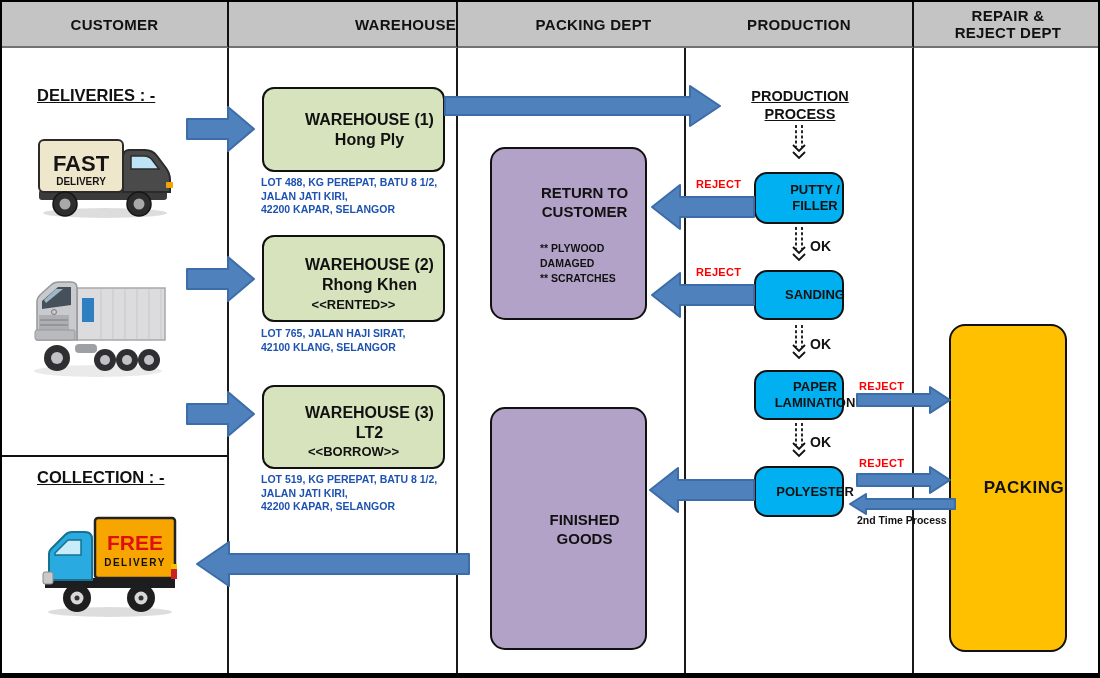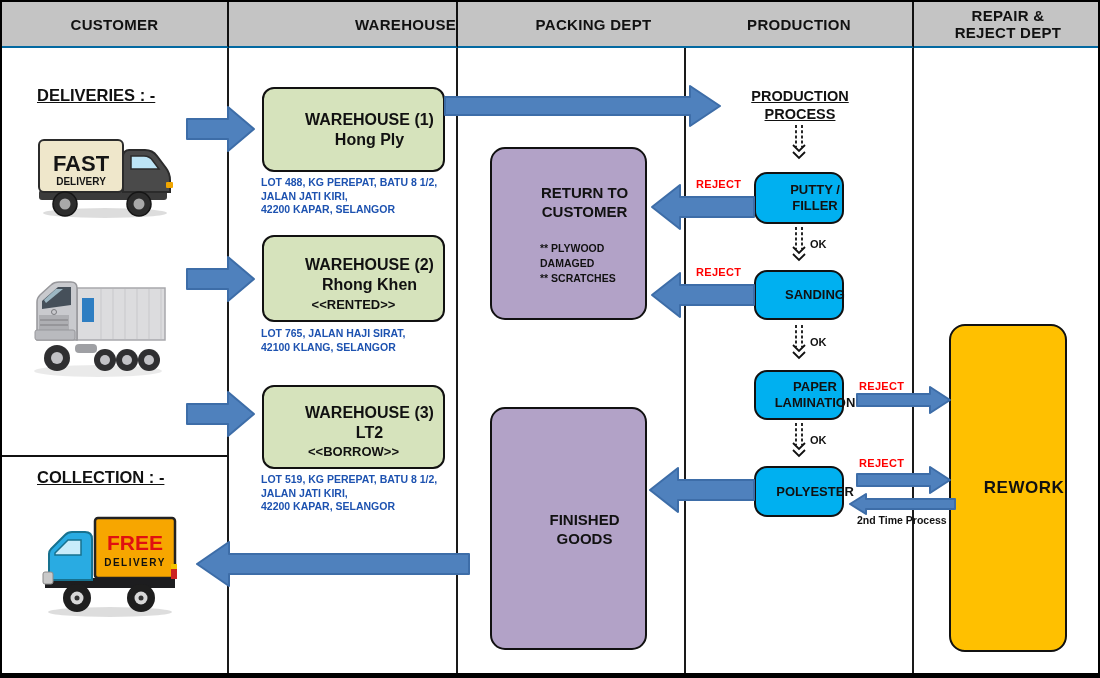--- a/index.html
+++ b/index.html
@@ -6,21 +6,21 @@
   #stage{
     position:relative; width:1100px; height:678px; box-sizing:border-box;
     border:2px solid #000; background:#fff; overflow:hidden;
     font-family:"Liberation Sans","DejaVu Sans",sans-serif; color:#111;
   }
   
   .hdr{
     position:absolute; top:0; height:46px; background:#C4C4C4;
     display:flex; align-items:center; justify-content:center; text-align:center;
     font-weight:bold; font-size:15px; line-height:17px; letter-spacing:.3px;
-    border-right:2px solid #111; border-bottom:2px solid #0369a1; box-sizing:border-box;
+    border-right:2px solid #111; border-bottom:2px solid #737373; box-sizing:border-box;
   }
   .vline{position:absolute; top:46px; height:632px; width:2px; background:#1a1a1a;}
   .hline{position:absolute; background:#111;}
   
   .box{
     position:absolute; border:2.5px solid #111; border-radius:12px;
     display:flex; flex-direction:column; align-items:center; justify-content:center;
     text-align:center; font-weight:bold; box-sizing:border-box;padding-left:32px;
   }
   .wh{background:#D6E3BC; left:260px; width:183px; font-size:16px; line-height:20px;}
@@ -31,21 +31,21 @@
   .purple .ttl{font-size:15px; line-height:19px; width:120px;}
   .purple .notes{align-self:flex-start; text-align:left; padding-left:16px;
                  font-size:10.5px; line-height:15px; margin-top:20px;}
   .cyan{background:#00B0F0; left:752px; width:90px; font-size:13px; line-height:16px; border-radius:13px;}
   .rework{background:#FFC000; left:947px; top:322px; width:118px; height:328px;
           font-size:17px; border-radius:16px; letter-spacing:.5px;}
   .heading{position:absolute; font-weight:bold; text-decoration:underline; font-size:16.5px;}
   .prod-heading{position:absolute; left:684px; top:85px; width:228px; text-align:center;
                 font-weight:bold; font-size:14.5px; line-height:18px; text-decoration:underline;}
   .reject{position:absolute; color:#FF0000; font-weight:bold; font-size:11px; letter-spacing:.3px;}
-  .ok{position:absolute; left:808px; font-weight:bold; font-size:11px;}
+  .ok{position:absolute; left:808px; font-weight:bold; font-size:14px;}
   .second{position:absolute; left:855px; top:512px; font-weight:bold; font-size:10.5px;}
   svg{position:absolute; overflow:visible;}
   svg.blockarrow polygon{fill:#4F81BD; stroke:#3D6DA8; stroke-width:2; stroke-linejoin:round;}
   svg.dashcon line{stroke:#111; stroke-width:1.8; stroke-dasharray:3 2.2;}
   svg.dashcon polyline{stroke:#111; stroke-width:1.8; fill:none;}
 </style>
 </head>
 <body>
 
 <div id="stage">
@@ -224,21 +224,21 @@
       <span>SANDING</span>
     </div>
   <div class="box cyan" style="top:368px;height:50px;">
       <span style="width:84px;">PAPER LAMINATION</span>
     </div>
   <div class="box cyan" style="top:464px;height:51px;">
       <span>POLYESTER</span>
     </div>
 
   <div class="box rework">
-      <span>REWORK</span>
+      <span>PACKING</span>
     </div>
 
   <svg class="blockarrow" style="left:185px;top:105px;" width="67" height="44">
       <polygon points="0,12 41,12 41,0 67,22 41,44 41,32 0,32"></polygon>
     </svg>
   <svg class="blockarrow" style="left:185px;top:255px;" width="67" height="44">
       <polygon points="0,12 41,12 41,0 67,22 41,44 41,32 0,32"></polygon>
     </svg>
   <svg class="blockarrow" style="left:185px;top:390px;" width="67" height="44">
       <polygon points="0,12 41,12 41,0 67,22 41,44 41,32 0,32"></polygon>

